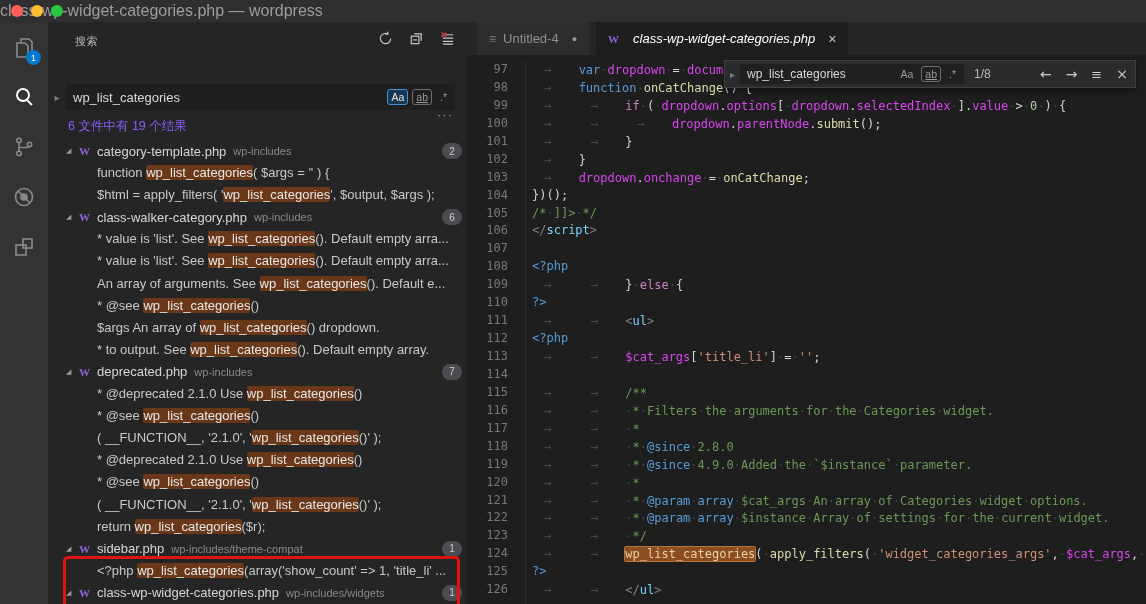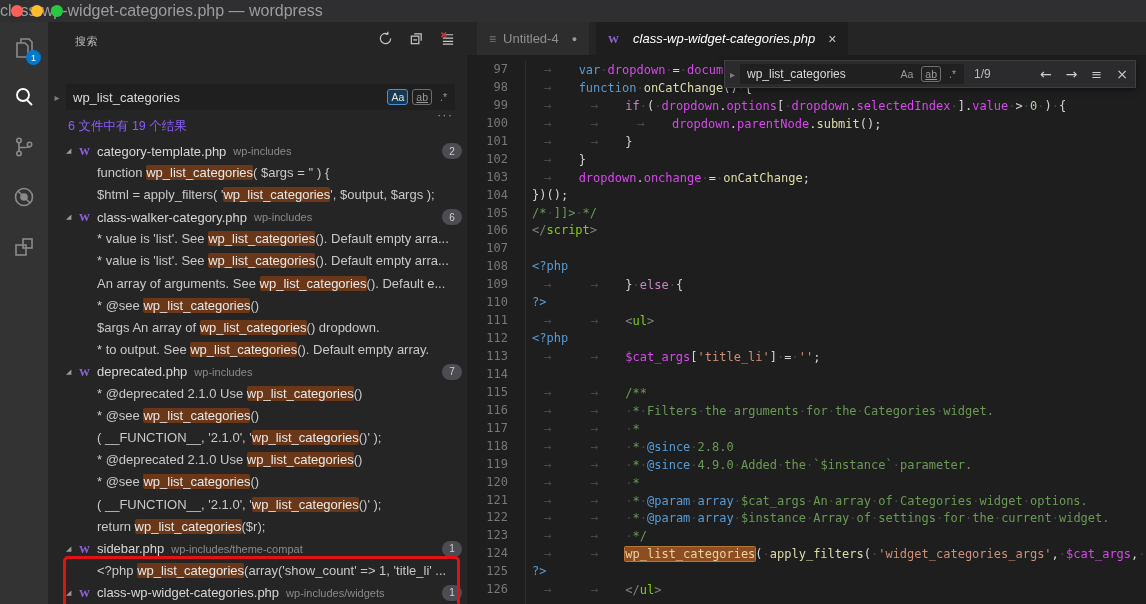--- a/index.html
+++ b/index.html
@@ -64,21 +64,21 @@
   .editor{position:absolute;left:467px;top:55px;width:679px;height:549px;background:#1e1e1e;overflow:hidden;}
   .gutter{position:absolute;left:0;top:6px;width:58px;text-align:right;padding-right:0;}
   .ln-num{height:17.95px;line-height:17.95px;font-family:"DejaVu Sans Mono",monospace;font-size:12px;
           color:#787878;padding-right:17px;}
   .codewrap{position:absolute;left:58px;top:6px;right:0;bottom:0;border-left:1px solid #2e2e2e;
             padding-left:6px;overflow:hidden;}
   .code-line{height:17.95px;line-height:17.95px;font-family:"DejaVu Sans Mono",monospace;font-size:12px;
              white-space:pre;color:#d4d4d4;}
   .tk-kw{color:#569cd6}.tk-ctrl{color:#c586c0}.tk-fn{color:#dcdcaa}.tk-var{color:#d946ef}
   .tk-str{color:#ce9178}.tk-num{color:#b5cea8}.tk-com{color:#6a9955}.tk-doc{color:#569cd6}
-  .tk-tag{color:#84cc16}.tk-tagp{color:#808080}.tk-pl{color:#d4d4d4}
+  .tk-tag{color:#7dd3fc}.tk-tagp{color:#808080}.tk-pl{color:#d4d4d4}
   .tk-find{background:#8c4d21;box-shadow:0 0 0 1px #b5763a;border-radius:1px;color:#ecd0a9;}
   .ws{color:#45454b;}
   .ws.tab{display:inline-block;width:2ch;}
   
   .findwidget{position:absolute;top:5px;right:10px;width:412px;height:28px;background:#2b2b2d;
               border:1px solid #3f3f41;box-sizing:border-box;display:flex;align-items:center;
               box-shadow:0 2px 6px rgba(0,0,0,.5);z-index:40;}
   .fw-chev{width:15px;text-align:center;color:#7e7e7e;font-size:10px;font-family:"DejaVu Sans",sans-serif;}
   .fw-input{width:224px;height:20px;background:#202021;display:flex;align-items:center;padding:0 4px 0 7px;box-sizing:border-box;}
   .fw-query{flex:1;font-size:12px;color:#d8d8d8;white-space:nowrap;overflow:hidden;}
@@ -321,21 +321,21 @@
     <div class="findwidget">
       <span class="fw-chev">▸</span>
       <div class="fw-input">
         <span class="fw-query">wp_list_categories</span>
         <span class="toggles">
           <span class="tgl">Aa</span>
           <span class="tgl word">ab</span>
           <span class="tgl">.*</span>
         </span>
       </div>
-      <span class="fw-count">1/9</span>
+      <span class="fw-count">1/8</span>
       <span class="fw-spacer"></span>
       <span class="fw-ic">←</span>
       <span class="fw-ic">→</span>
       <span class="fw-ic sel-find">≡</span>
       <span class="fw-ic">×</span>
     </div>
   </div>
 
   <div class="annot"></div>
 </div>

